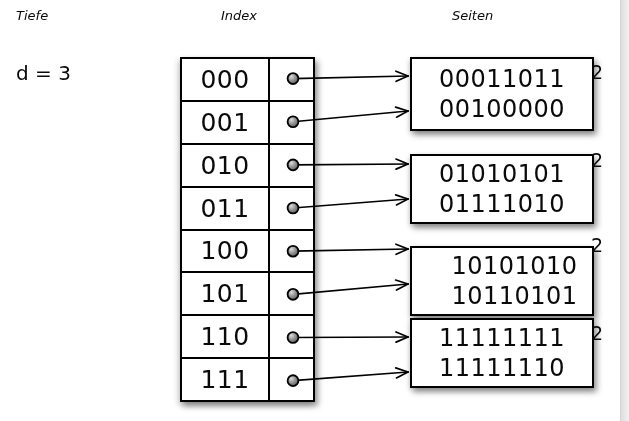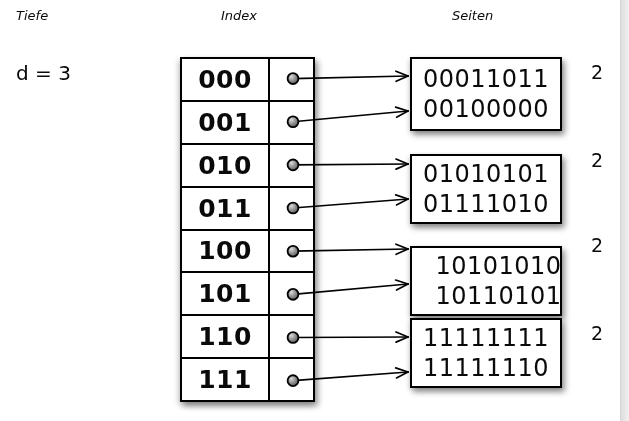--- a/index.html
+++ b/index.html
@@ -34,39 +34,39 @@
   }
 
   
   .index-table{
     position:absolute;left:180px;top:57px;
     width:135px;height:345px;
     background:#ffffff;
     border:2.5px solid #000;
     box-sizing:border-box;
     box-shadow:3px 4px 6px rgba(0,0,0,0.40), -2px 3px 6px rgba(0,0,0,0.18);
-    display:flex;flex-direction:column;font-weight:bold;
+    display:flex;flex-direction:column;
   }
   .index-row{
     flex:1 1 auto;
     display:flex;
     border-bottom:2px solid #000;
   }
   .index-row:last-child{border-bottom:none;text-align:center;}
   .index-cell-label{
     width:86px;
     border-right:2px solid #000;
     display:flex;align-items:center;justify-content:center;
     font-size:25px;letter-spacing:0.5px;
   }
   .index-cell-ptr{flex:1 1 auto;}
 
   
   .page-box{
-    position:absolute;left:410px;width:152px;
+    position:absolute;left:410px;width:184px;
     background:#ffffff;
     border:2.5px solid #000;
     box-sizing:border-box;
     box-shadow:3px 4px 6px rgba(0,0,0,0.40), -1px 2px 5px rgba(0,0,0,0.15);
     display:flex;flex-direction:column;align-items:center;justify-content:center;
   }
   .page-line{
     font-size:24px;line-height:30px;letter-spacing:0.5px;
     white-space:nowrap;
   }

